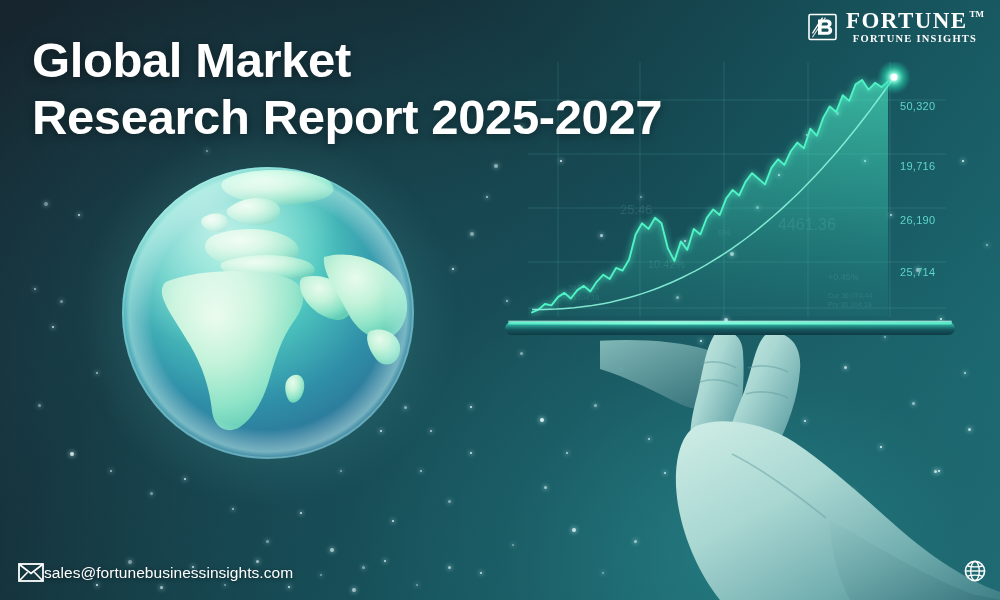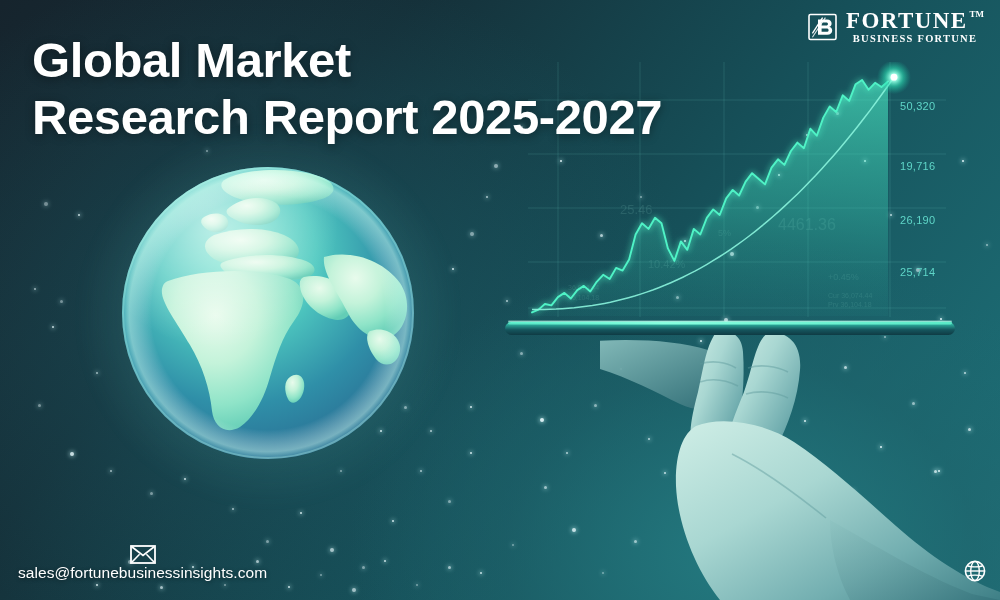--- a/index.html
+++ b/index.html
@@ -61,21 +61,21 @@
   .axis-labels div{position:absolute;left:0;}
 
   
   .tablet{position:absolute;left:505px;top:318px;width:450px;height:20px;z-index:6;}
 
   
   .hand{position:absolute;left:600px;top:330px;width:400px;height:270px;z-index:5;}
 
   
   .footer-left{position:absolute;left:18px;bottom:18px;z-index:9;
-               display:flex;align-items:center;gap:0;flex-direction:column;}
+               display:flex;align-items:center;gap:0;}
   .footer-right{position:absolute;right:14px;bottom:18px;z-index:9;
                 display:flex;align-items:center;gap:11px;}
   .footer-text{color:#ffffff;font-size:15.5px;letter-spacing:.05px;
                text-shadow:0 1px 4px rgba(0,0,0,.45);}
   .f-icon{flex:0 0 auto;display:block;}
 </style>
 </head>
 <body>
 
 <div class="banner">
@@ -392,21 +392,21 @@
                  M 13.6,16.6 L 13.6,19.8 L 18.6,19.8 C 19.9,19.8 20.6,19.2 20.6,18.2 C 20.6,17.2 19.9,16.6 18.6,16.6 Z" fill="#ffffff"></path>
         <path d="M 4.4,21.4 L 14.6,5.6" stroke="#ffffff" stroke-width="1.3" fill="none"></path>
         <path d="M 4.4,25.2 L 17.4,5.6" stroke="#ffffff" stroke-width="1.1" fill="none" opacity=".85"></path>
       </svg>
     </div>
     <div class="logo-text">
       <div class="logo-top">
         <span class="logo-fortune">FORTUNE</span>
         <span class="logo-tm">TM</span>
       </div>
-      <div class="logo-sub">BUSINESS FORTUNE</div>
+      <div class="logo-sub">FORTUNE INSIGHTS</div>
     </div>
   </div>
 
   <div class="footer-left">
     <svg class="f-icon" width="26" height="19" viewBox="0 0 26 19">
       <rect x="1" y="1" width="24" height="17" fill="none" stroke="#ffffff" stroke-width="1.8"></rect>
       <path d="M 1.8,1.8 L 13,10.4 L 24.2,1.8" fill="none" stroke="#ffffff" stroke-width="1.8"></path>
       <path d="M 1.8,17.2 L 9.6,9.2 M 24.2,17.2 L 16.4,9.2" fill="none" stroke="#ffffff" stroke-width="1.6"></path>
     </svg>
     <span class="footer-text">sales@fortunebusinessinsights.com</span>

